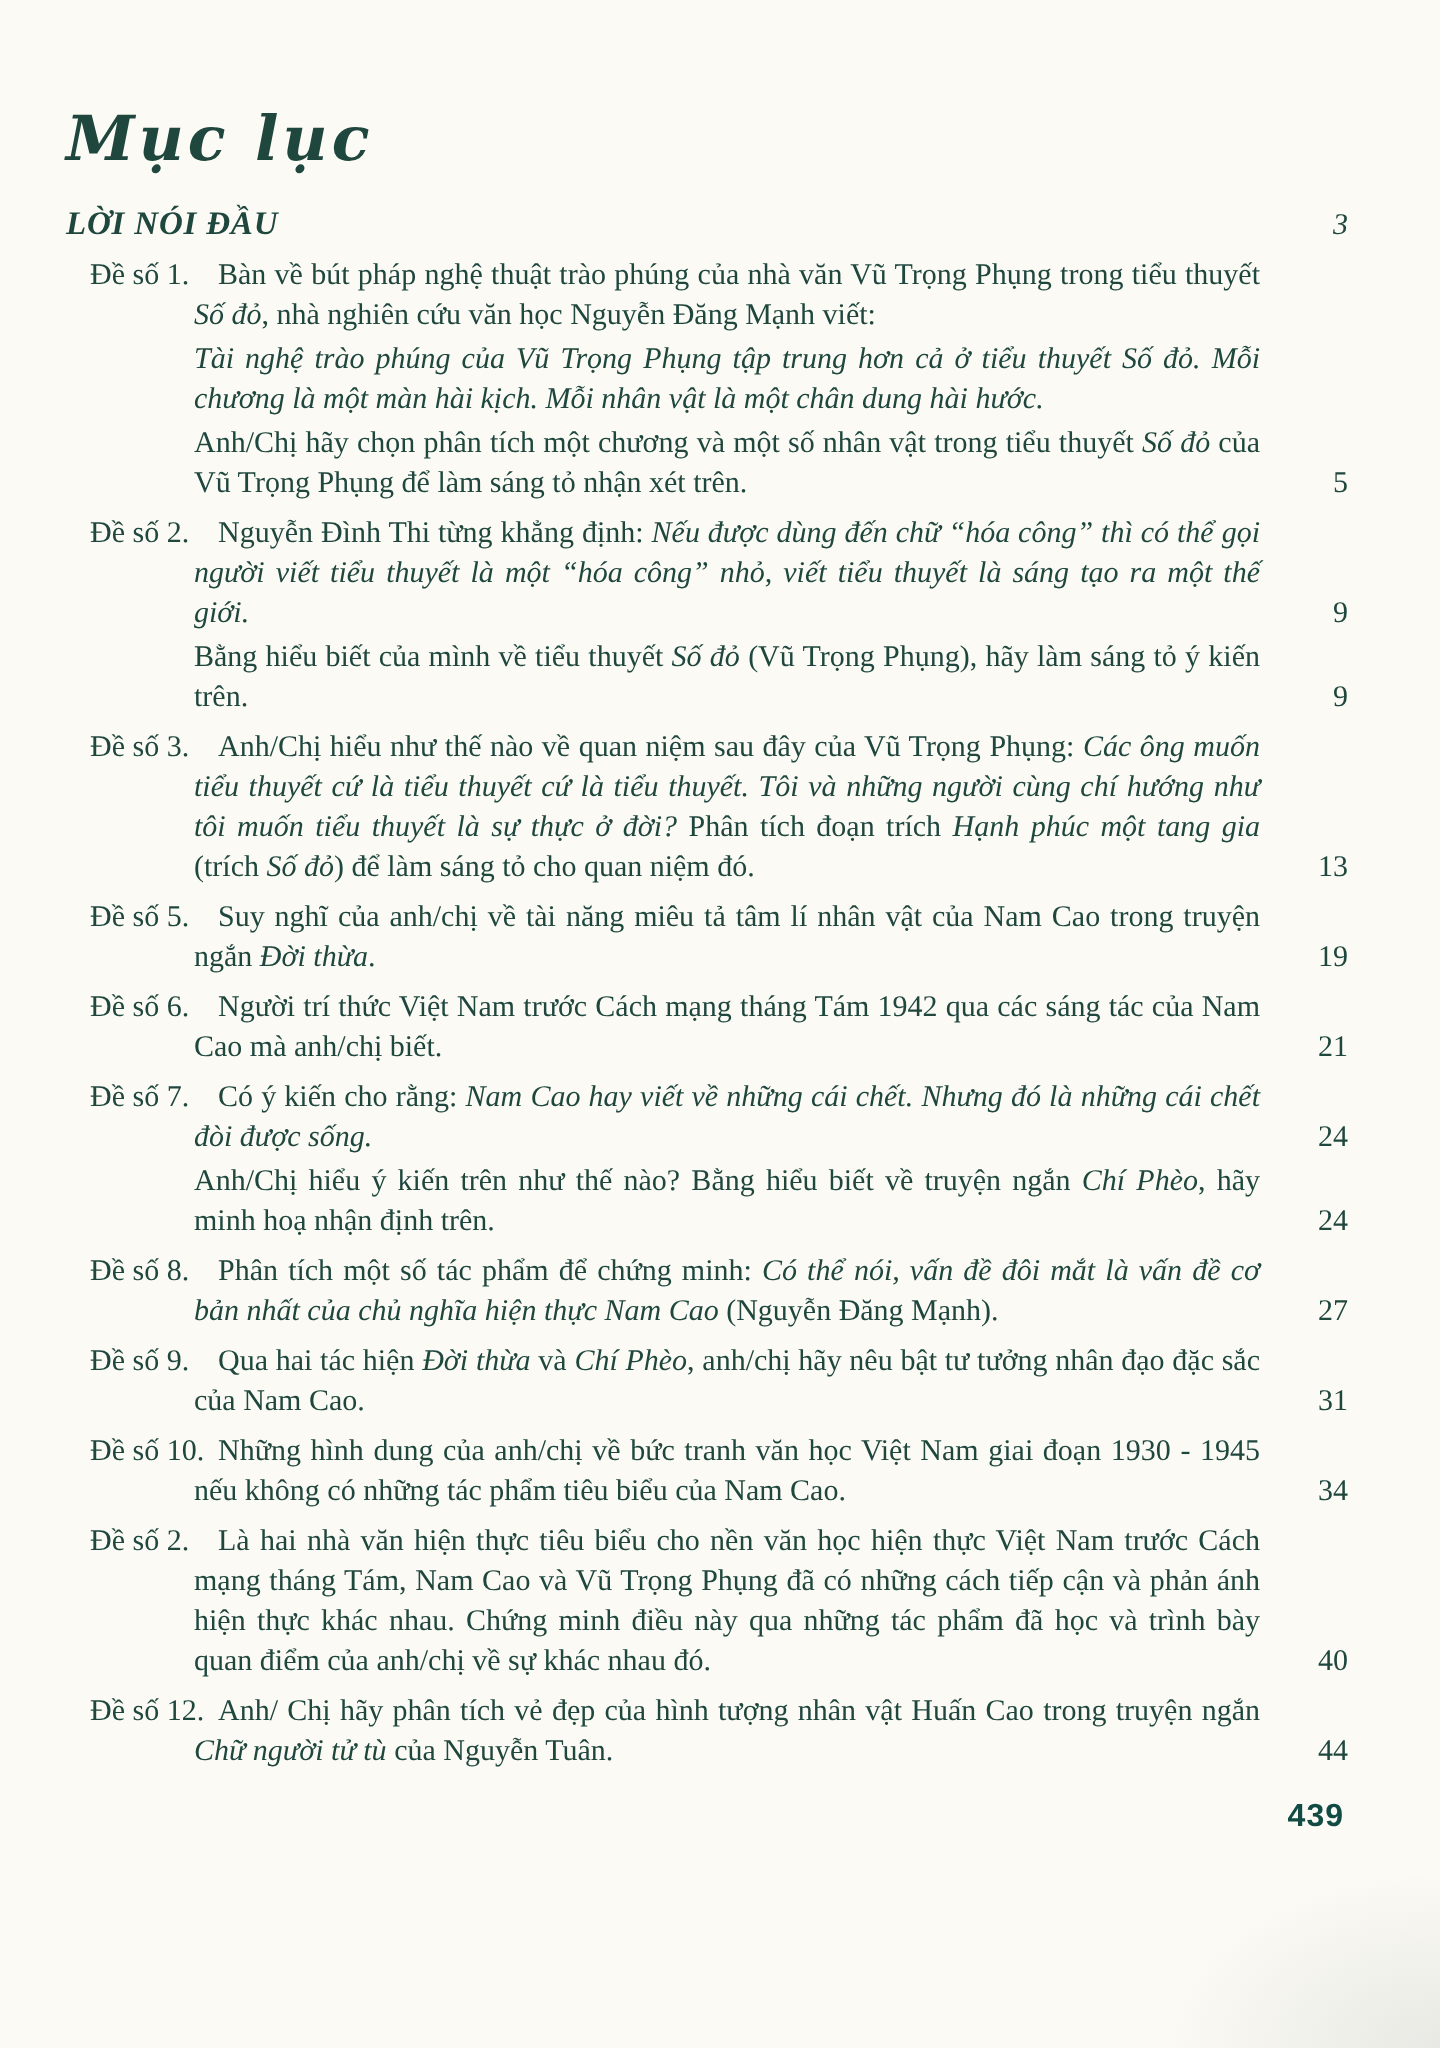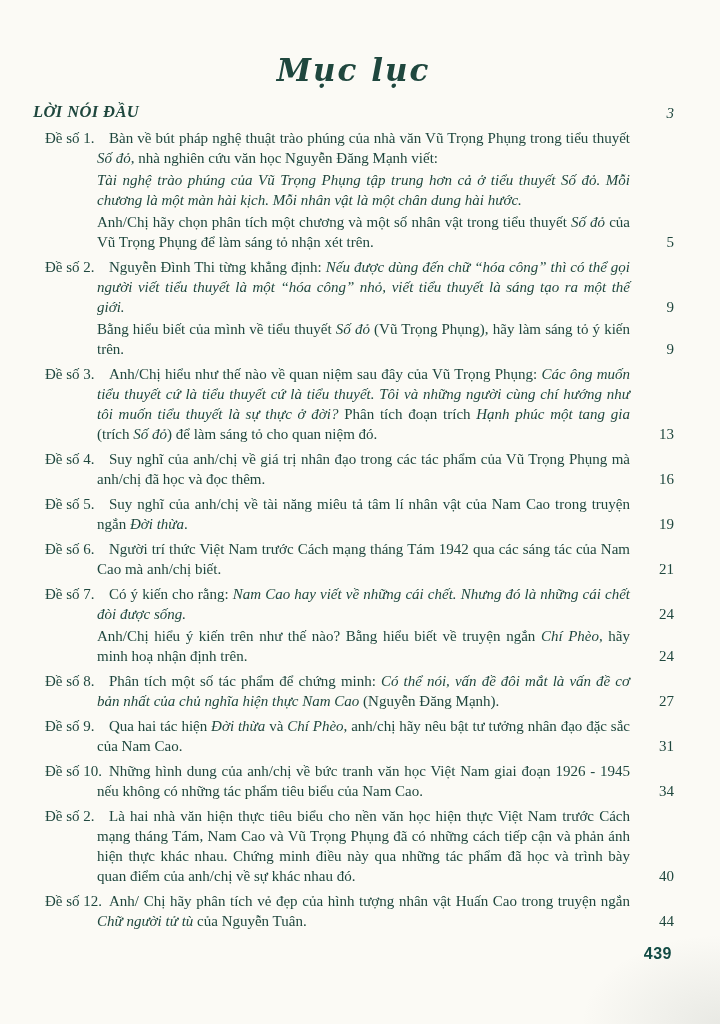--- a/index.html
+++ b/index.html
@@ -11,21 +11,20 @@
     font-family:"Liberation Serif", serif;
     color:var(--ink);
     overflow:hidden;
   }
   .page {
     width:720px; height:1024px;
     padding:52px 46px 0 33px;
     position:relative;
   }
   .doc-title {
-    text-align:center;
     font-family:"DejaVu Serif", serif;
     font-style:italic;
     font-weight:700;
     font-size:31px;
     letter-spacing:2px;
     margin:0 0 13px 0;
   }
   .preface-row {
     display:flex;
     align-items:flex-end;
@@ -125,26 +124,20 @@
         </div>
       </div>
       <div class="entry">
         <div class="para first">
           <div class="para-text"><span class="entry-label">Đề số 3.</span><span>Anh/Chị hiểu như thế nào về quan niệm sau đây của Vũ Trọng Phụng: </span><i>Các ông muốn tiểu thuyết cứ là tiểu thuyết cứ là tiểu thuyết. Tôi và những người cùng chí hướng như tôi muốn tiểu thuyết là sự thực ở đời?</i><span> Phân tích đoạn trích </span><i>Hạnh phúc một tang gia</i><span> (trích </span><i>Số đỏ</i><span>) để làm sáng tỏ cho quan niệm đó.</span></div>
           <div class="page-num-col">13</div>
         </div>
       </div>
       <div class="entry">
         <div class="para first">
-          <div class="para-text"><span class="entry-label">Đề số 4.</span><span>Suy nghĩ của anh/chị về giá trị nhân đạo trong các tác phẩm của Vũ Trọng Phụng mà anh/chị đã học và đọc thêm.</span></div>
-          <div class="page-num-col">16</div>
-        </div>
-      </div>
-      <div class="entry">
-        <div class="para first">
           <div class="para-text"><span class="entry-label">Đề số 5.</span><span>Suy nghĩ của anh/chị về tài năng miêu tả tâm lí nhân vật của Nam Cao trong truyện ngắn </span><i>Đời thừa</i><span>.</span></div>
           <div class="page-num-col">19</div>
         </div>
       </div>
       <div class="entry">
         <div class="para first">
           <div class="para-text"><span class="entry-label">Đề số 6.</span><span>Người trí thức Việt Nam trước Cách mạng tháng Tám 1942 qua các sáng tác của Nam Cao mà anh/chị biết.</span></div>
           <div class="page-num-col">21</div>
         </div>
       </div>
@@ -165,21 +158,21 @@
         </div>
       </div>
       <div class="entry">
         <div class="para first">
           <div class="para-text"><span class="entry-label">Đề số 9.</span><span>Qua hai tác hiện </span><i>Đời thừa</i><span> và </span><i>Chí Phèo</i><span>, anh/chị hãy nêu bật tư tưởng nhân đạo đặc sắc của Nam Cao.</span></div>
           <div class="page-num-col">31</div>
         </div>
       </div>
       <div class="entry">
         <div class="para first">
-          <div class="para-text"><span class="entry-label">Đề số 10.</span><span>Những hình dung của anh/chị về bức tranh văn học Việt Nam giai đoạn 1926 - 1945 nếu không có những tác phẩm tiêu biểu của Nam Cao.</span></div>
+          <div class="para-text"><span class="entry-label">Đề số 10.</span><span>Những hình dung của anh/chị về bức tranh văn học Việt Nam giai đoạn 1930 - 1945 nếu không có những tác phẩm tiêu biểu của Nam Cao.</span></div>
           <div class="page-num-col">34</div>
         </div>
       </div>
       <div class="entry">
         <div class="para first">
           <div class="para-text"><span class="entry-label">Đề số 2.</span><span>Là hai nhà văn hiện thực tiêu biểu cho nền văn học hiện thực Việt Nam trước Cách mạng tháng Tám, Nam Cao và Vũ Trọng Phụng đã có những cách tiếp cận và phản ánh hiện thực khác nhau. Chứng minh điều này qua những tác phẩm đã học và trình bày quan điểm của anh/chị về sự khác nhau đó.</span></div>
           <div class="page-num-col">40</div>
         </div>
       </div>
       <div class="entry">

